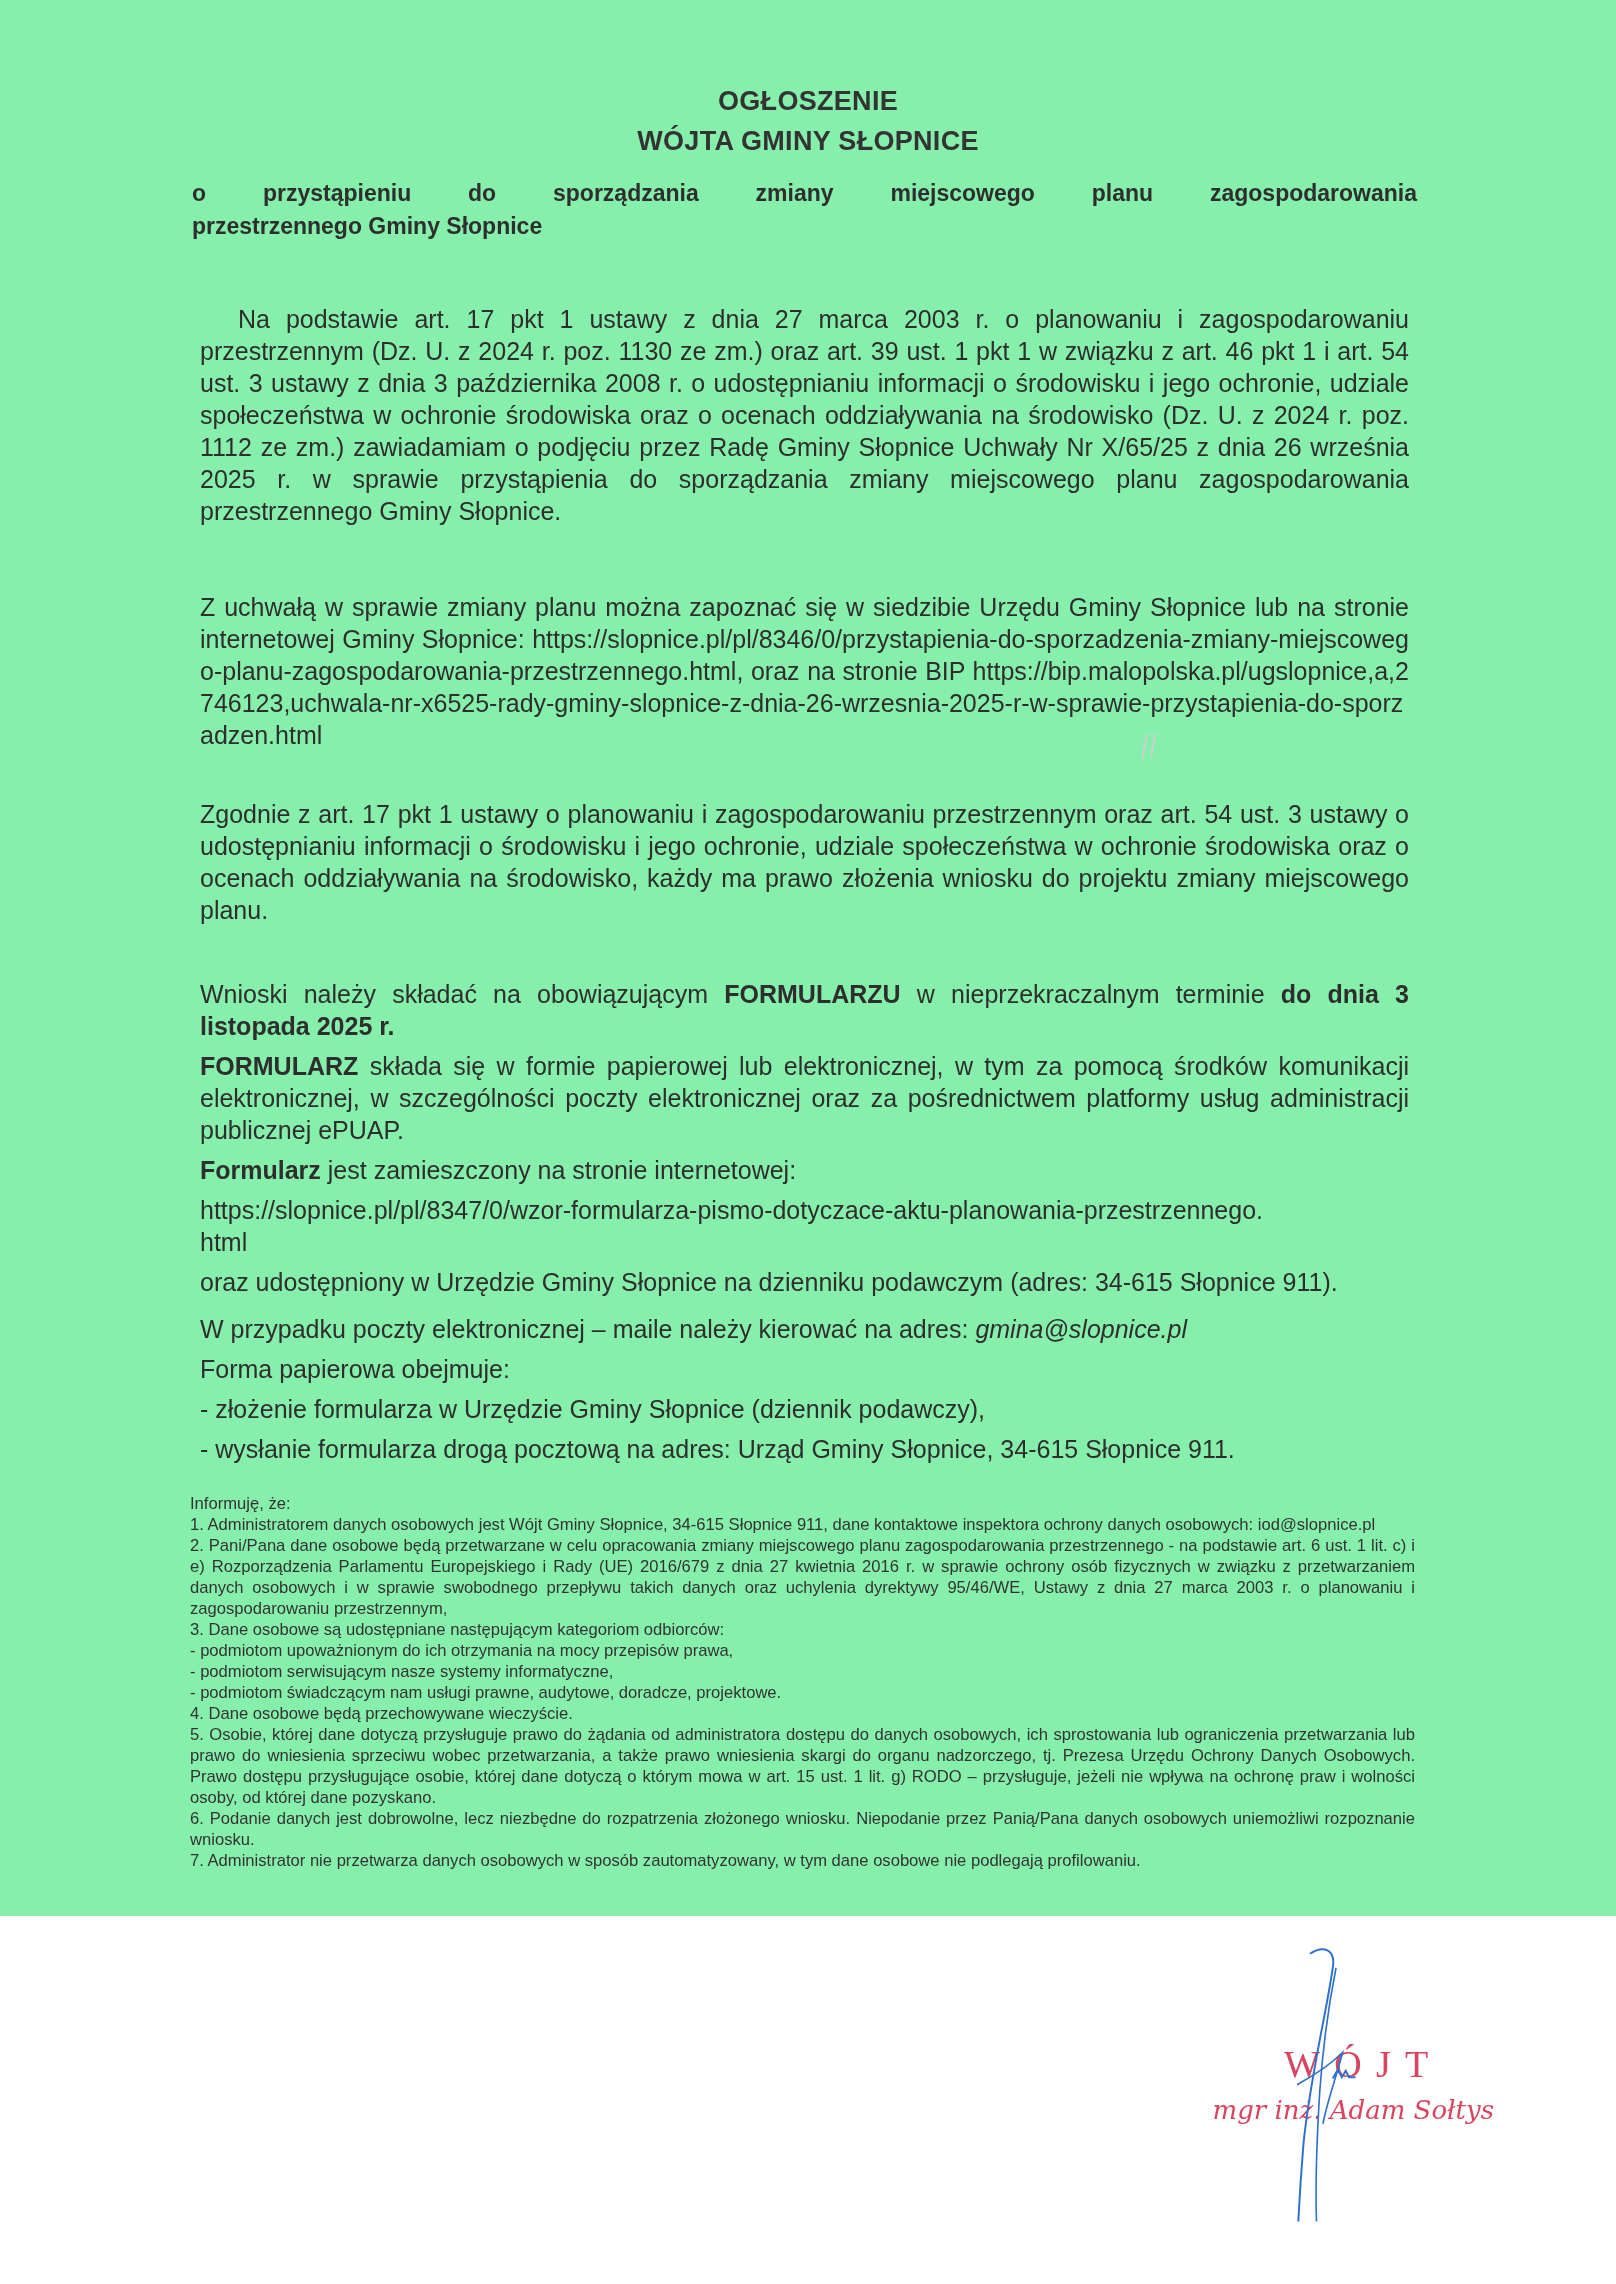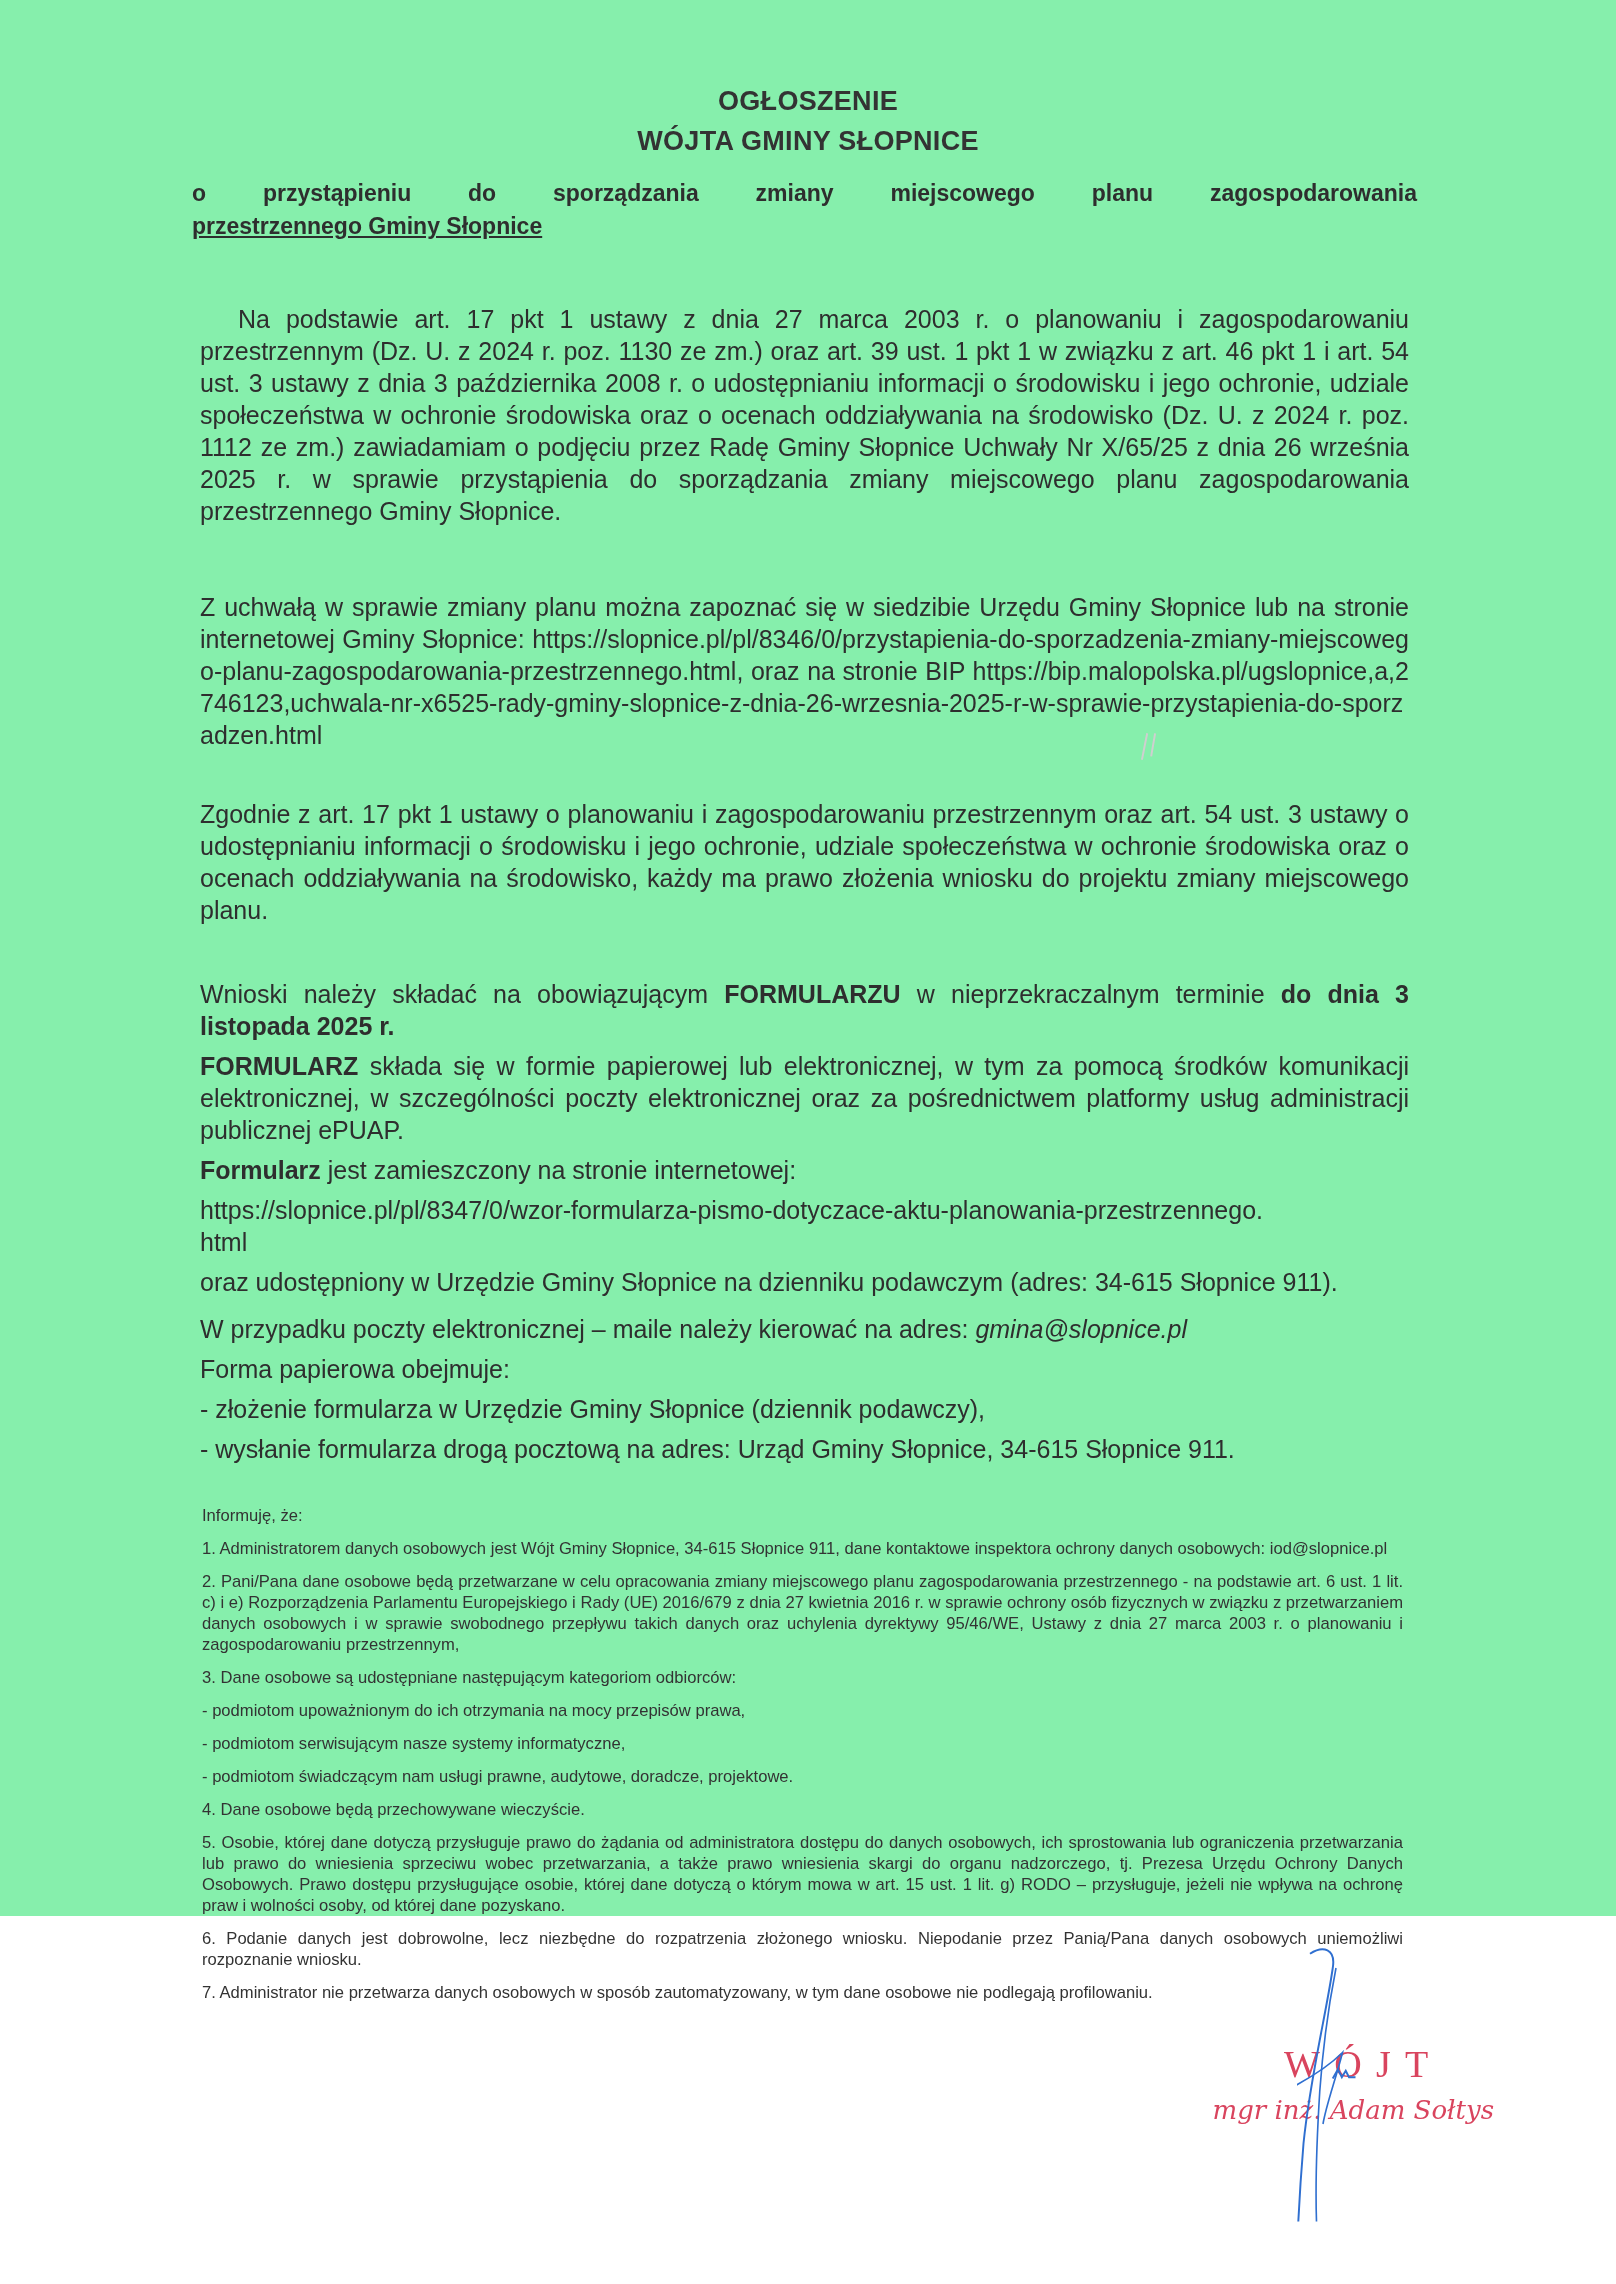--- a/index.html
+++ b/index.html
@@ -16,25 +16,25 @@
   .subject { top: 177px; font-weight: bold; font-size: 23px; line-height: 33px; text-align: justify;
              text-align-last: left; }
   .subject .l1 { text-align-last: justify; display: block; }
   .p1 { top: 295px; }
   .p1 .indent { display: inline-block; width: 38px; }
   .p2 { top: 583px; }
   .p3 { top: 790px; }
   .p4 { top: 970px; }
   .p5 { top: 1305px; }
   .j-last { text-align-last: left; }
-  .nl { display: block; text-align: center; text-decoration: underline; }
+  .nl { display: block; text-align: center; }
   b { font-weight: bold; }
   .rodo { position: absolute; left: 190px; top: 1493px; width: 1225px; font-size: 16.6px;
           line-height: 21px; color: #333; text-align: justify; }
-  .rodo p { margin: 12px; }
+  .rodo p { margin: 0; }
   .stamp { position: absolute; left: 1193px; top: 2030px; width: 313px; height: 143px; }
   .stamp-title { position: absolute; left: 91px; top: 0; font-family: "Liberation Serif", serif;
                  font-size: 38px; letter-spacing: 14.3px; color: #d9445e; margin-top: 12px; }
   .stamp-name { position: absolute; left: 19.5px; top: 65px; font-family: "DejaVu Serif", serif;
                 font-style: italic; font-size: 26px; color: #d9445e; white-space: nowrap; }
   .signature { position: absolute; left: 1297px; top: 1948px; width: 169px; height: 274px; pointer-events: none; }
   .scan-mark { position: absolute; left: 1134px; top: 730px; width: 33px; height: 33px; }
 </style>
 </head>
 <body>

